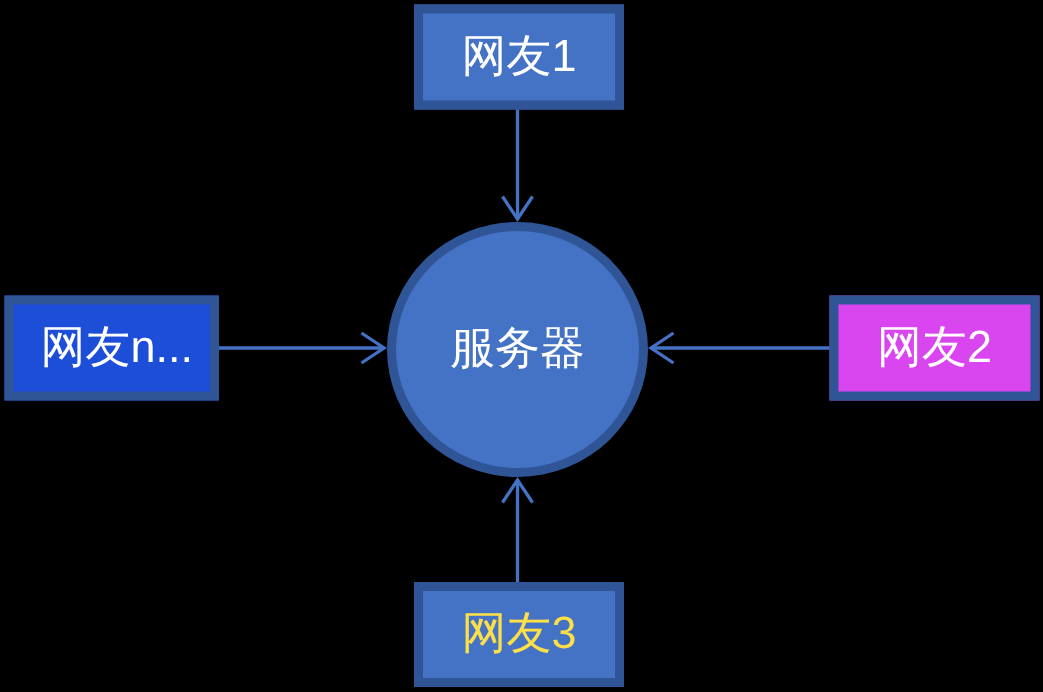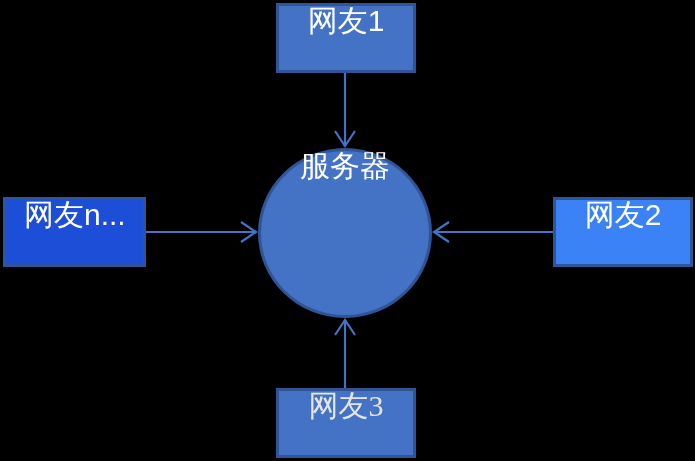--- a/index.html
+++ b/index.html
@@ -19,22 +19,23 @@
     width: 695px;
     height: 461px;
     background: #000000;
   }
 
   
   .node {
     position: absolute;
     box-sizing: border-box;
     background: #4472C4;
-    border: 3px solid #22c55e;
+    border: 6px solid #22c55e;
     display: flex;
+    align-items: center;
     justify-content: center;
     color: #FFFFFF;
     font-size: 30px;
     line-height: 1;
     letter-spacing: 0px;
     white-space: nowrap;
     user-select: none;
   }
   .node.box { border-radius: 0; }
   .node.ellipse { border-radius: 50%; }
@@ -102,21 +103,21 @@
   </div>
 
   <div id="node-left" class="node box" style="background: #1d4ed8; border-color: rgb(47, 85, 151); color: rgb(255, 255, 255);">
     <span>网友n...</span>
   </div>
 
   <div id="node-center" class="node ellipse" style="background: rgb(68, 114, 196); border-color: rgb(47, 85, 151); color: rgb(255, 255, 255);">
     <span>服务器</span>
   </div>
 
-  <div id="node-right" class="node box" style="background: #3b82f6; border-color: rgb(47, 85, 151); color: rgb(255, 255, 255);">
+  <div id="node-right" class="node box" style="background: #d946ef; border-color: rgb(47, 85, 151); color: rgb(255, 255, 255);">
     <span>网友2</span>
   </div>
 
-  <div id="node-bottom" class="node box" style="background: rgb(68, 114, 196); border-color: rgb(47, 85, 151); color: #e5e5e5; font-family: Liberation Serif, serif;">
+  <div id="node-bottom" class="node box" style="background: rgb(68, 114, 196); border-color: rgb(47, 85, 151); color: #fde047;">
     <span>网友3</span>
   </div>
 
 </div>
 
 </body></html>

